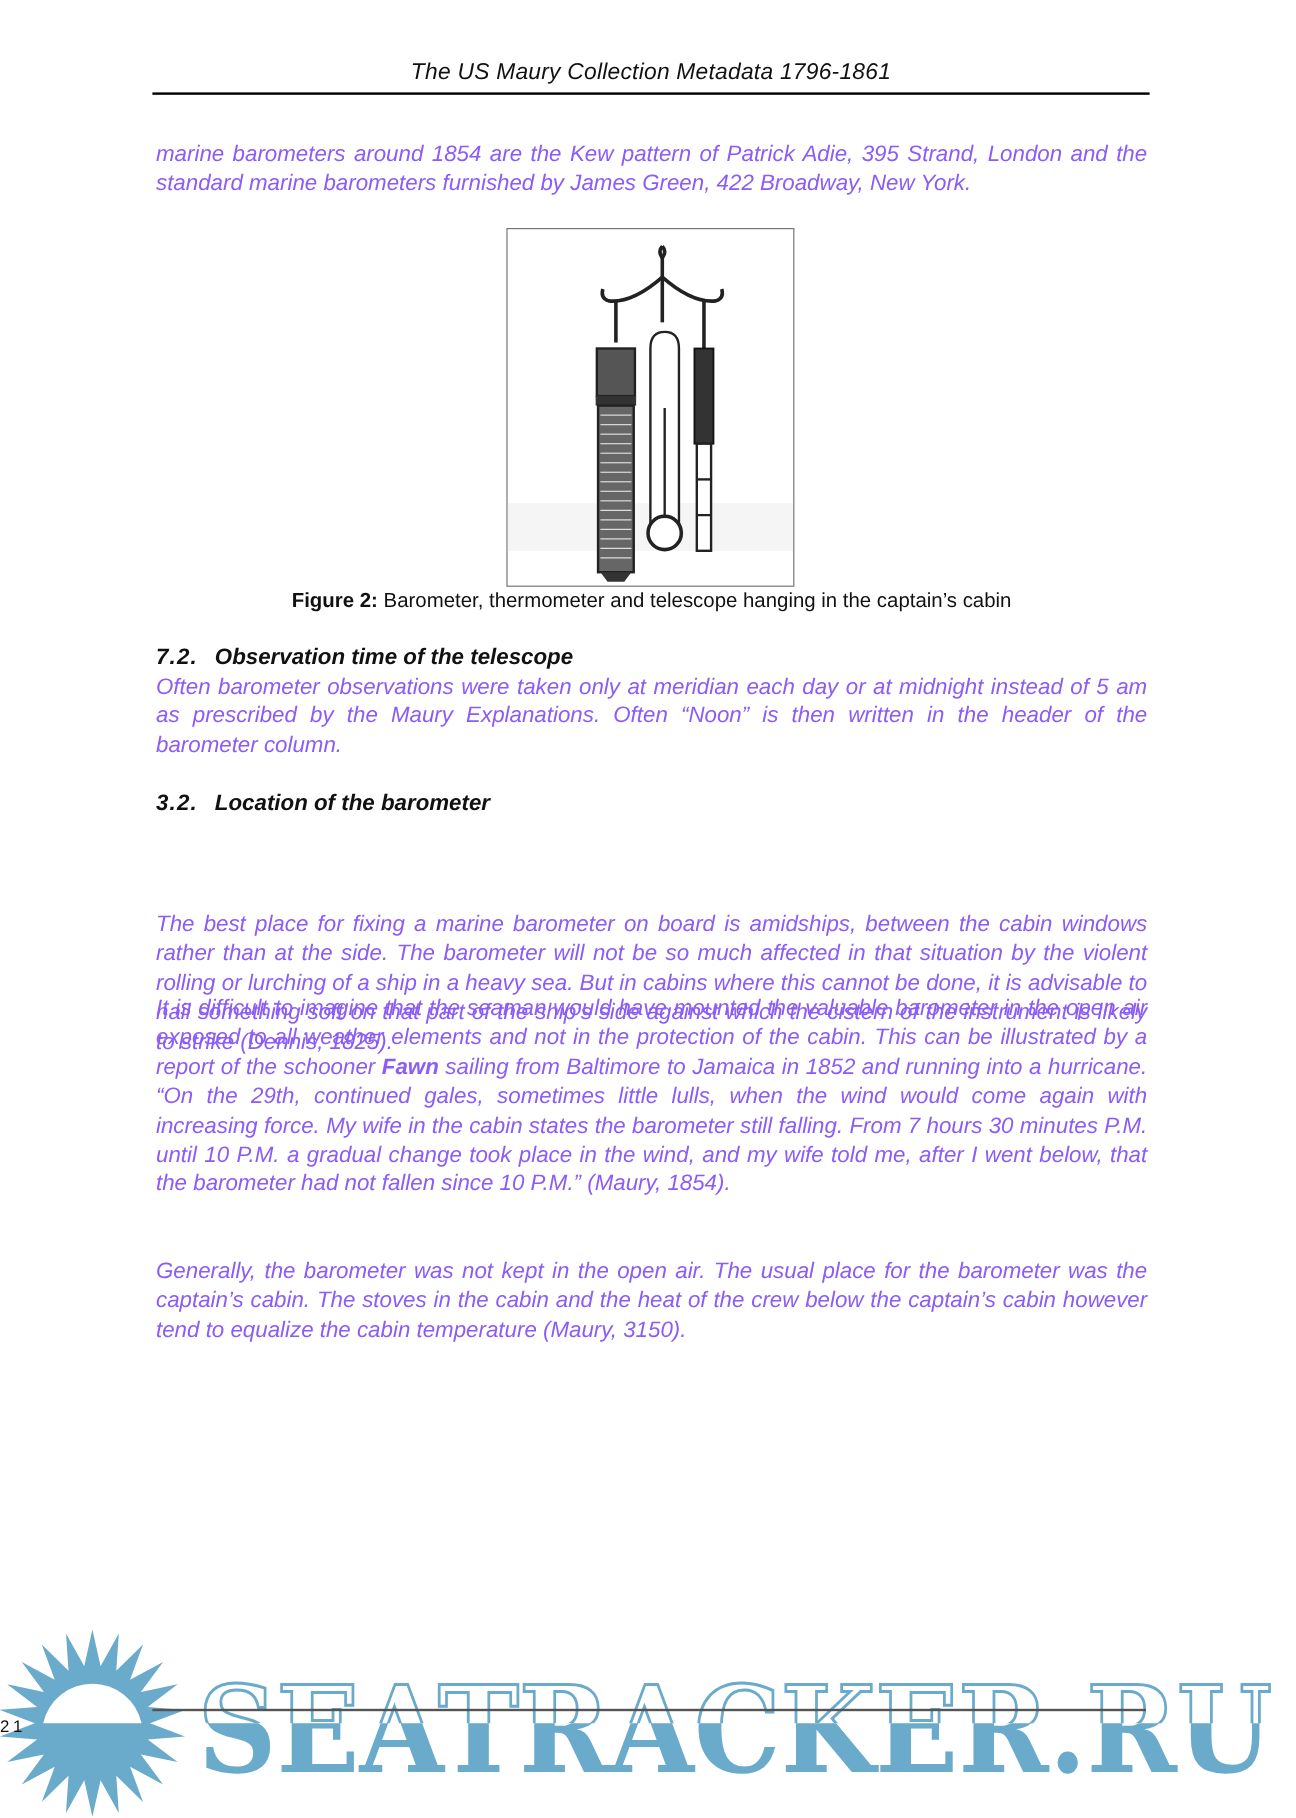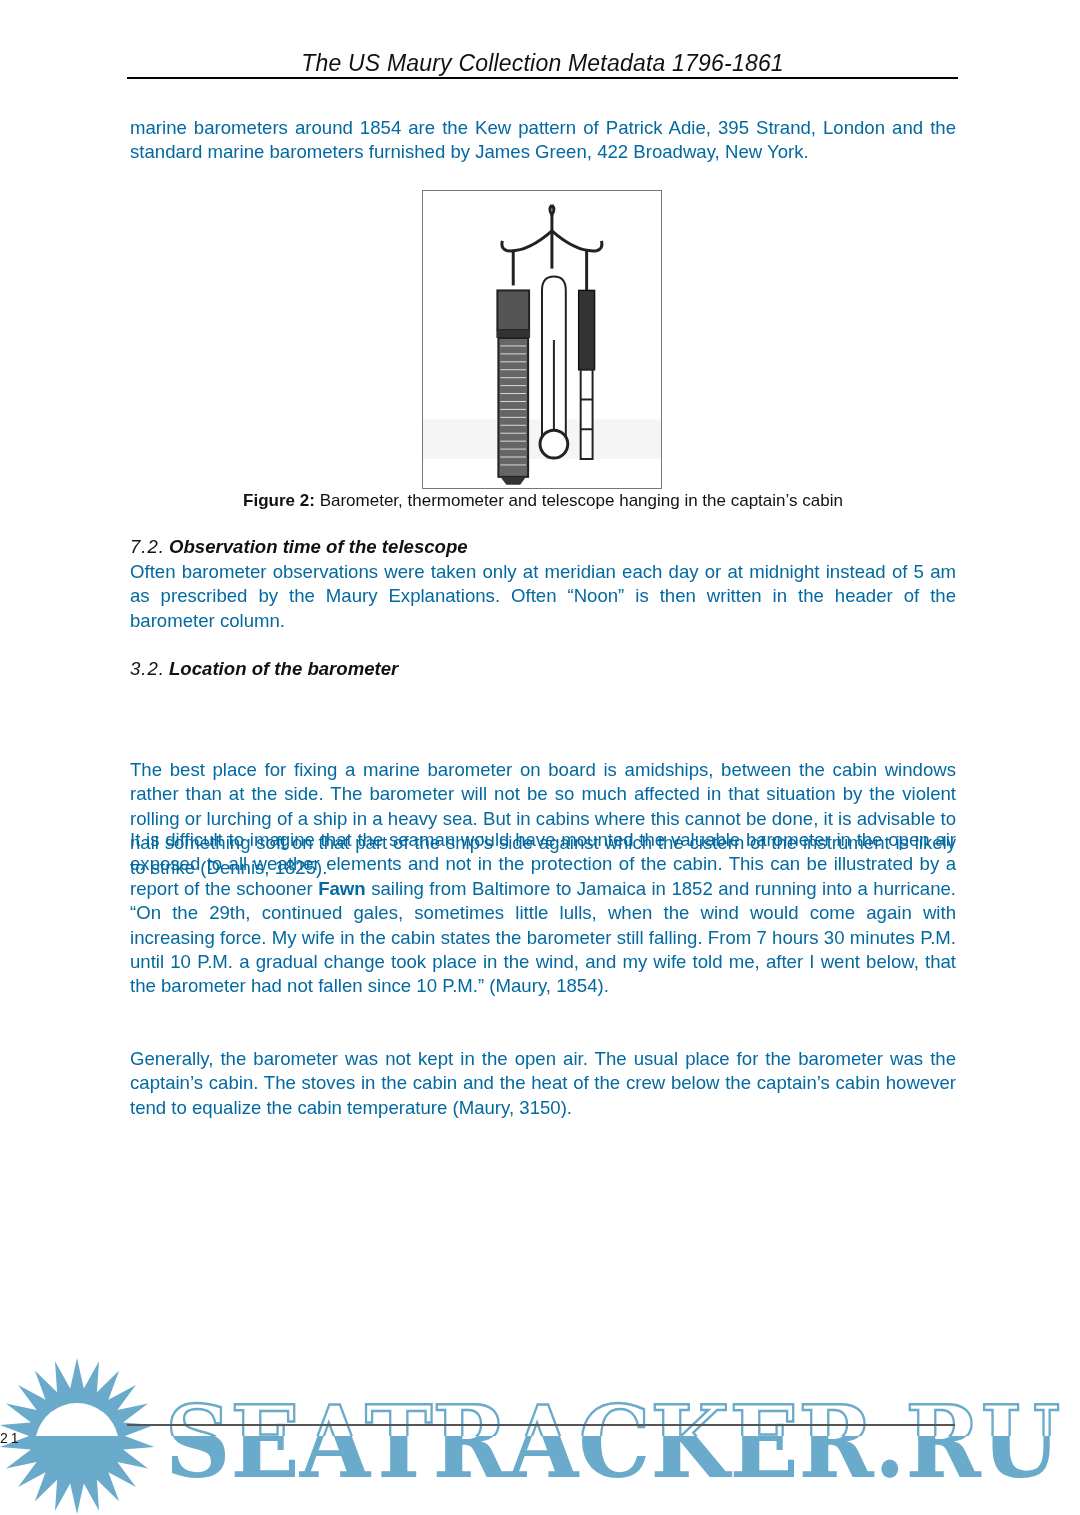--- a/index.html
+++ b/index.html
@@ -1,30 +1,30 @@
 <!DOCTYPE html>
 <html><head>
 <meta charset="utf-8">
 <style>
   html, body { margin: 0; padding: 0; background: #ffffff; }
   body { width: 1080px; height: 1515px; position: relative; overflow: hidden;
          font-family: "Liberation Sans", "DejaVu Sans", sans-serif; color: #111; }
   .page-header { position: absolute; left: 127px; top: 50px; width: 831px; text-align: center;
-                 font-style: italic; font-size: 23px; letter-spacing: 0.2px; color: #111; }
+                 font-style: italic; font-size: 19px; letter-spacing: 0.2px; color: #111; }
   .header-rule { position: absolute; left: 127px; top: 77px; width: 831px; height: 1.5px; background: #000; }
   .body-text { position: absolute; left: 130px; width: 826px; font-size: 18.6px; line-height: 24.4px;
-               text-align: justify; color: #0369a1; }
+               text-align: justify; color: #8b5cf6; font-style: italic; }
   .body-text p { margin: 0; }
   .figure-box { position: absolute; left: 422px; top: 190px; width: 240px; height: 299px;
                 border: 1px solid #777; background: #fff; box-sizing: border-box; }
   .figure-box svg { width: 100%; height: 100%; display: block; }
   .caption { position: absolute; left: 130px; width: 826px; top: 491px; text-align: center; font-size: 17px; color: #111; }
   .caption b { font-weight: bold; }
   .section-head { position: absolute; left: 130px; font-size: 18.6px; color: #111; }
-  .section-num { font-style: italic; font-weight: normal; letter-spacing: 1px; margin-right: 4px; }
+  .section-num { font-style: italic; font-weight: bold; letter-spacing: 1px; margin-right: 14px; }
   .section-title { font-style: italic; font-weight: bold; }
   .footer-rule { position: absolute; left: 127px; top: 1424px; width: 828px; height: 1.5px; background: #555; z-index: 3; }
   .page-num { position: absolute; left: 0; width: 1080px; top: 1430px; text-align: left; font-size: 14px; letter-spacing: 3px; color: #111; z-index: 4; }
   .watermark { position: absolute; left: 0; top: 1340px; width: 1080px; height: 175px; z-index: 2; pointer-events: none; }
   .watermark svg { width: 100%; height: 100%; display: block; }
 </style>
 </head>
 <body>
 
 <div class="page-header">The US Maury Collection Metadata 1796-1861</div>

